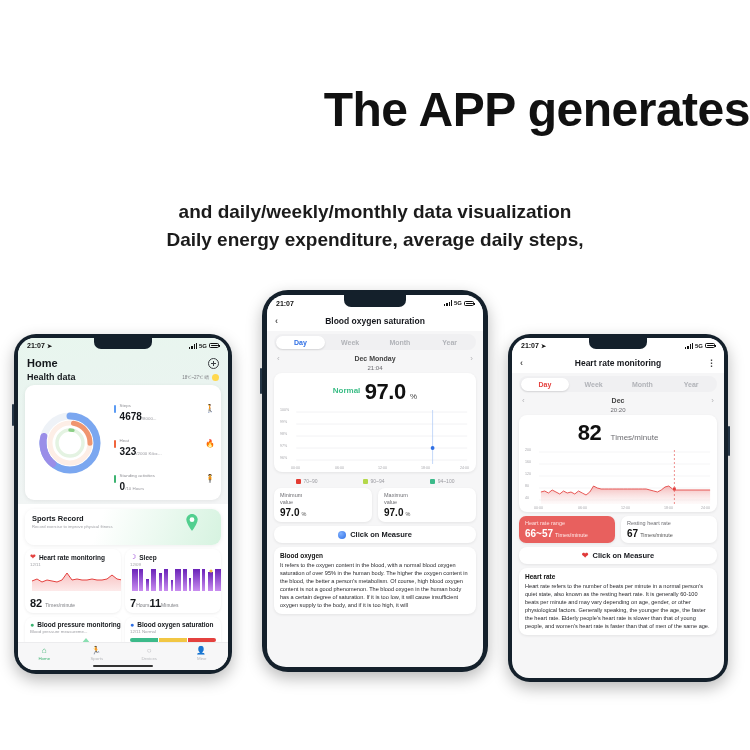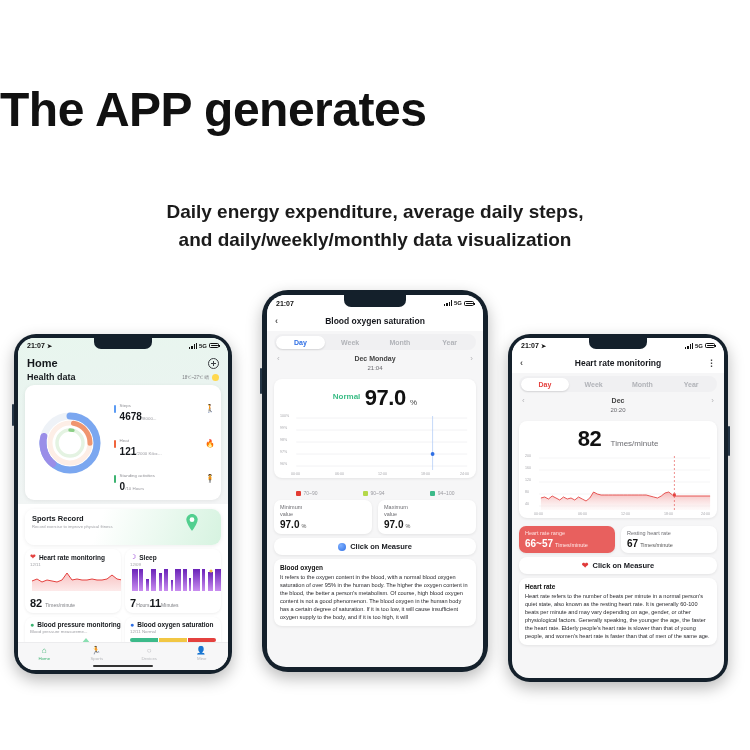--- a/index.html
+++ b/index.html
@@ -7,21 +7,21 @@
     width: 750px; height: 750px;
     background: #ffffff;
     font-family: "Liberation Sans", sans-serif;
     overflow: hidden;
   }
   #stage { position: relative; width: 750px; height: 750px; background: #fff; }
 
   
   .headline {
     position: absolute; left: 0; top: 82px; width: 750px;
-    text-align: left;
+    text-align: right;
   }
   .headline h1 {
     font-size: 48px; line-height: 56px; font-weight: 700;
     color: #111111; letter-spacing: -0.5px;
   }
   .sub {
     position: absolute; left: 0; top: 198px; width: 750px;
     text-align: center;
   }
   .sub p {
@@ -99,21 +99,21 @@
 
   
   .datenav {
     display:flex; align-items:center; justify-content:space-between;
     padding: 4px 10px 0; font-size:7px; color:#444; font-weight:700;
   }
   .datenav .arrow { color:#b5b5b8; font-weight:400; font-size:8px; }
   .timesmall { text-align:center; font-size:6px; color:#6a6a70; margin-top:2px; }
 
   
-  .card { background:#fff; border-radius:8px; margin:8px 7px; box-shadow:0 1px 3px rgba(0,0,0,.08); }
+  .card { background:#fff; border-radius:8px; margin:2px 7px; box-shadow:0 1px 3px rgba(0,0,0,.08); }
 
   
   .bigval { text-align:center; padding-top:3px; }
   .bigval .norm { font-size:8px; color:#3bbd86; font-weight:600; vertical-align:6px; }
   .bigval .num { font-size:22px; font-weight:700; color:#111; letter-spacing:-0.5px; }
   .bigval .unit { font-size:8px; color:#444; }
   .bigval .unit2 { font-size:8px; color:#6d6d72; margin-left:5px; }
 
   
   .ylab { position:absolute; left:1px; font-size:3.6px; color:#a8a8ad; }
@@ -195,22 +195,22 @@
 </style>
 </head>
 <body>
 
 <div id="stage">
 
   <div class="headline">
     <h1>The APP generates</h1>
   </div>
   <div class="sub">
+    <p>and daily/weekly/monthly data visualization</p>
     <p>Daily energy expenditure, average daily steps,</p>
-    <p>and daily/weekly/monthly data visualization</p>
   </div>
 
   <div class="phone small" style="left:14px; top:334px; width:218px; height:340px;">
     <div class="btn-side" style="left:-2px; top:70px; height:22px;"></div>
     <div class="screen">
       <div class="notch" style="width:58px;height:11px;"></div>
       <div class="homehead">
         <div class="statusbar">
           <div style="display:flex;align-items:center;gap:2px;">
             <span>21:07</span>
@@ -261,21 +261,21 @@
               <span class="mt">
                 <span class="mname">Steps</span>
                 <div class="mval"><span>4678</span><small>/8000...</small></div>
               </span>
               <span class="mic" style="color:#4a90e2">🚶</span>
             </div>
             <div class="metric">
               <span class="tick" style="background:#f0653d"></span>
               <span class="mt">
                 <span class="mname">Heat</span>
-                <div class="mval"><span>121</span><small>/2000 Kiloc...</small></div>
+                <div class="mval"><span>323</span><small>/2000 Kiloc...</small></div>
               </span>
               <span class="mic">🔥</span>
             </div>
             <div class="metric" style="margin-bottom:0">
               <span class="tick" style="background:#3cb371"></span>
               <span class="mt">
                 <span class="mname">Standing activities</span>
                 <div class="mval"><span>0</span><small>/10 Hours</small></div>
               </span>
               <span class="mic" style="color:#3cb371">🧍</span>

